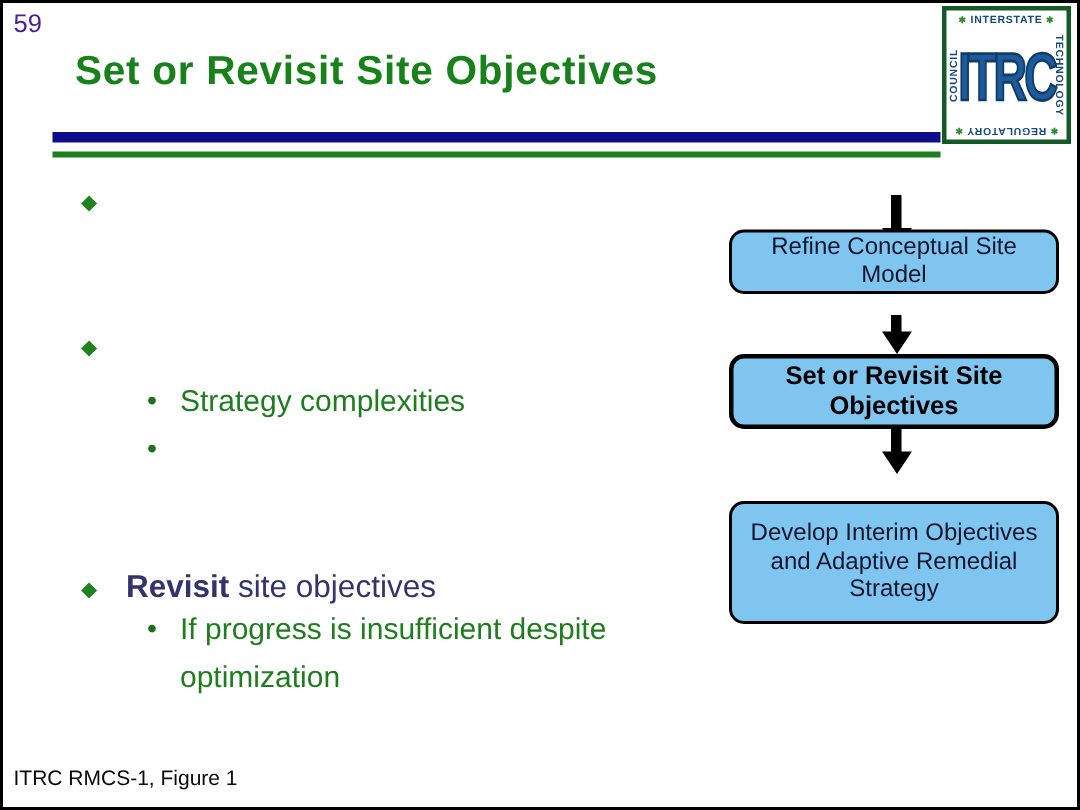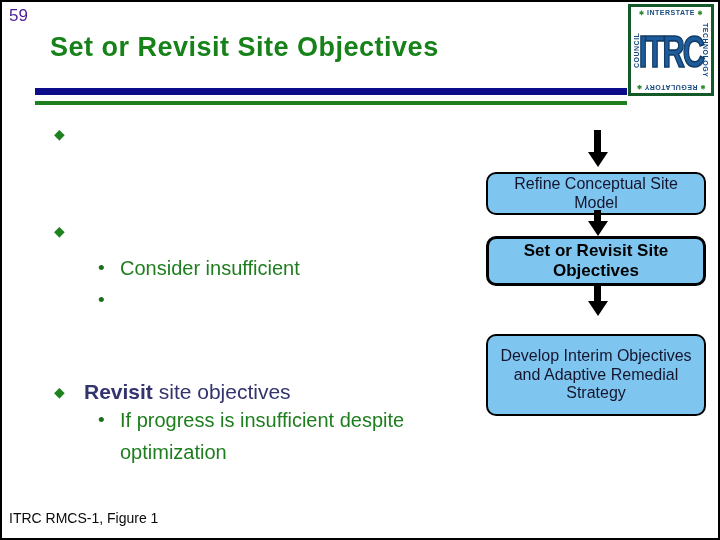--- a/index.html
+++ b/index.html
@@ -49,21 +49,21 @@
   .footer-text { position:absolute; left:7px; top:508px; font-size:14px; color:#0a0a0a; }
 
   
   .flow-box {
     position:absolute; left:484px; width:220px; box-sizing:border-box;
     background:#7EC6F0; border:2px solid #000; border-radius:10px;
     display:flex; align-items:center; justify-content:center; text-align:center;
     font-size:16px; color:#15152E; white-space:pre-line; line-height:1.15;
   }
   .flow-box.em { border-width:3px; font-weight:bold; font-size:17px; color:#000; }
-  .box-1 { top:170px; height:43px;border-radius:10px; }
+  .box-1 { top:151px; height:43px;border-radius:10px; }
   .box-2 { top:234px; height:50px; }
   .box-3 { top:314px; height:82px;margin-top:18px; }
   .arr-shaft { position:absolute; left:592px; width:7px; background:#000; }
   .arr-head { position:absolute; left:586px; width:0; height:0;
     border-left:10px solid transparent; border-right:10px solid transparent;
     border-top:15px solid #000; }
   .sh1 { top:128px; height:23px; } .hd1 { top:150px; }
   .sh2 { top:208px; height:13px; } .hd2 { top:219px; }
   .sh3 { top:284px; height:17px; } .hd3 { top:299px; }
 </style>
@@ -89,21 +89,21 @@
   <div class="bullet" style="top:116px;">
     <span class="diamond">◆</span>
   </div>
 
   <div class="bullet" style="top:213px;">
     <span class="diamond">◆</span>
   </div>
 
   <div class="sub-bullet" style="top:250px;">
     <span class="dot">•</span>
-    <span class="stext">Consider insufficient</span>
+    <span class="stext">Strategy complexities</span>
   </div>
 
   <div class="sub-bullet" style="top:282px;">
     <span class="dot">•</span>
   </div>
 
   <div class="bullet" style="top:374px;">
     <span class="diamond">◆</span>
     <span class="btext"><span class="lead">Revisit</span><span> site objectives</span></span>
   </div>

